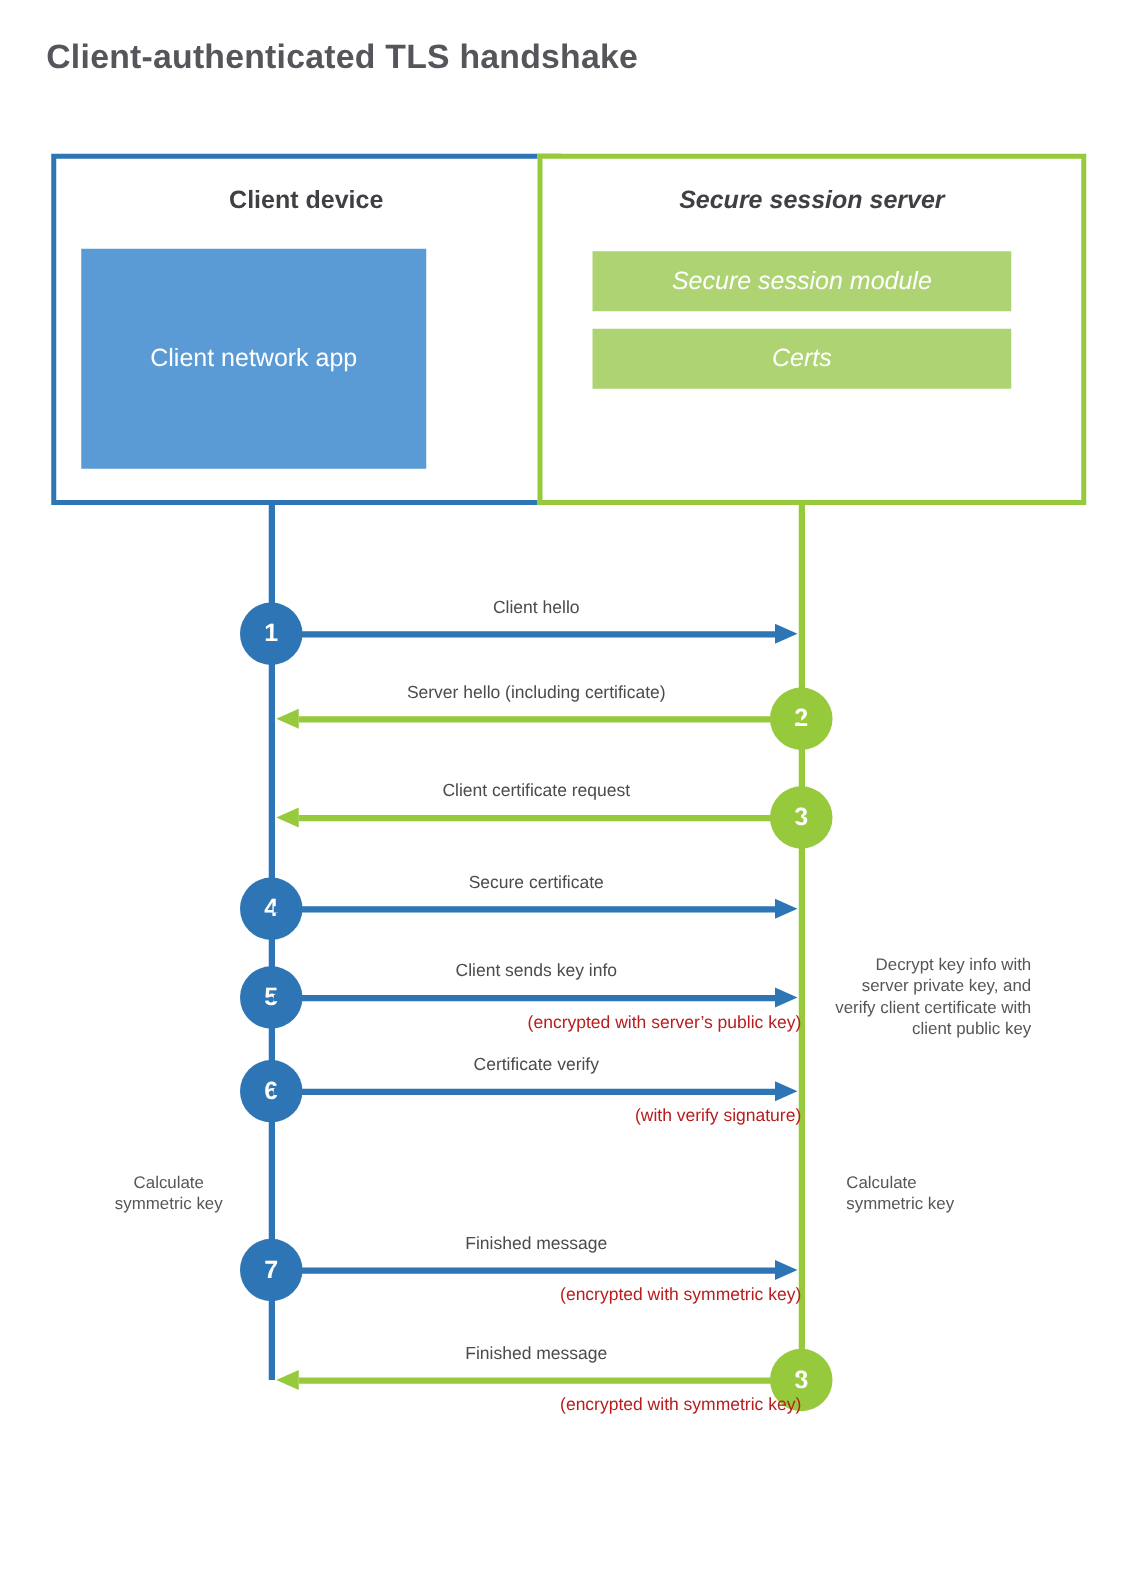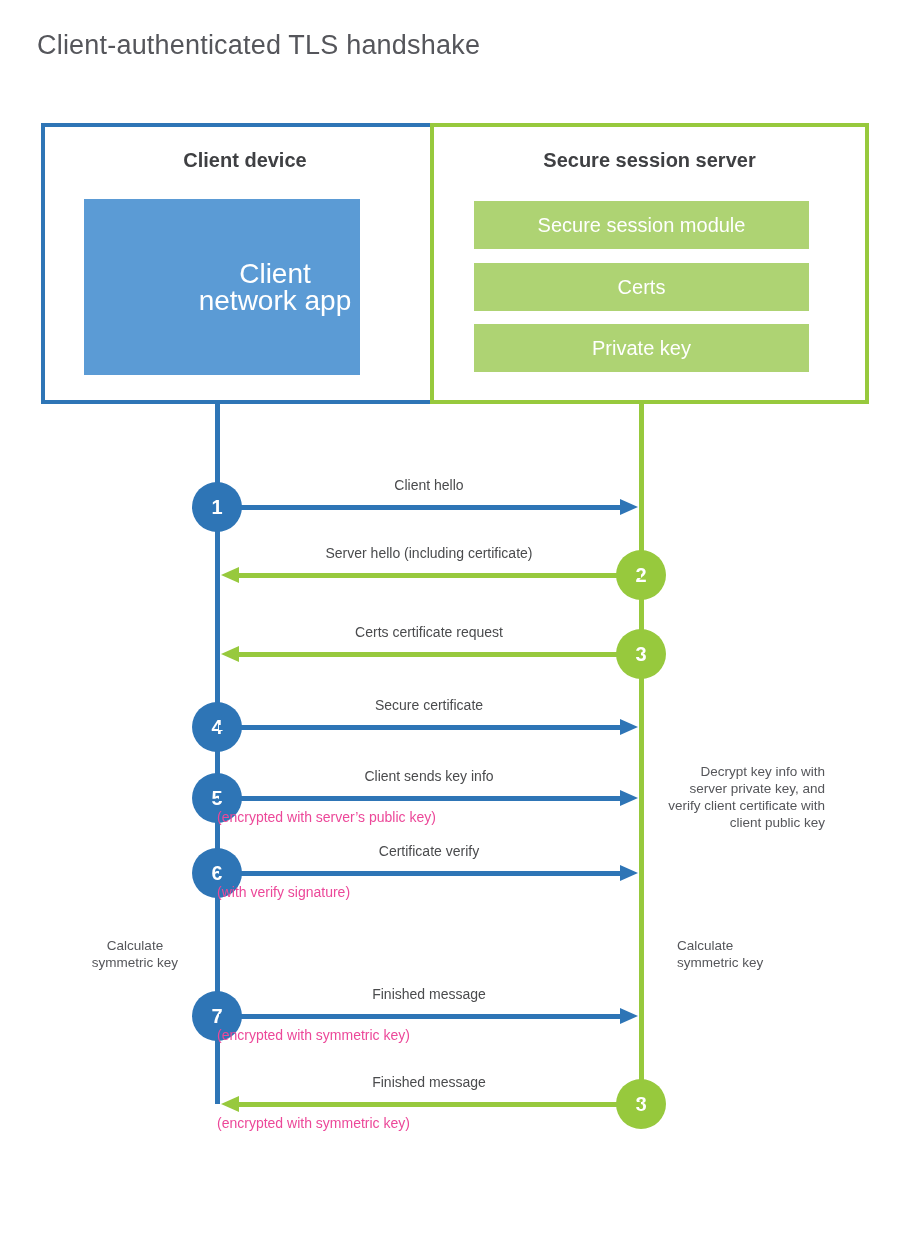--- a/index.html
+++ b/index.html
@@ -5,36 +5,36 @@
   html,body{margin:0;padding:0;background:#ffffff;}
   body{
     width:900px;height:1256px;position:relative;overflow:hidden;
     font-family:"Liberation Sans","DejaVu Sans",sans-serif;
     -webkit-font-smoothing:antialiased;
   }
   .page{position:absolute;inset:0;width:900px;height:1256px;}
 
   .diagram-title{
     position:absolute;left:37px;top:30px;
-    font-size:27px;font-weight:400;color:#55565b;letter-spacing:.2px;
+    font-size:27px;font-weight:700;color:#55565b;letter-spacing:.2px;
   }
 
   
   .actor-box{position:absolute;top:123px;height:281px;box-sizing:border-box;background:#fff;}
   .client-box{left:41px;width:408px;border:4px solid var(--blue_accent,#2e75b6);}
-  .server-box{left:430px;width:439px;border:4px solid var(--green_accent,#97c93d);}
+  .server-box{left:430px;width:439px;border:4px solid var(--green_accent,#97c93d);font-style:italic;}
   .actor-title{
     position:absolute;left:0;top:22px;width:100%;text-align:center;
     font-size:20px;font-weight:700;color:#3f4043;
   }
   .app-box{
-    position:absolute;left:39px;top:72px;width:276px;height:176px;
+    position:absolute;left:20px;top:72px;width:276px;height:176px;
     background:var(--blue_light,#5b9bd5);
-    display:flex;align-items:center;justify-content:flex-end;text-align:center;
-    color:#fff;font-size:28px;line-height:27px;
+    display:flex;align-items:center;justify-content:center;text-align:center;
+    color:#fff;font-size:20px;line-height:27px;
   }
   .app-box span{display:inline-block;max-width:170px;}
   .module-bar{
     position:absolute;left:40px;width:335px;height:48px;
     background:var(--green_light,#aed373);
     display:flex;align-items:center;justify-content:center;
     color:#fff;font-size:20px;
   }
   .module-bar.m0{top:74px;}
   .module-bar.m1{top:136px;}
@@ -62,22 +62,22 @@
     position:absolute;width:0;height:0;top:calc(var(--cy) - 8px);
     border-top:8px solid transparent;border-bottom:8px solid transparent;
   }
   .step-blue .head{left:620px;border-left:18px solid var(--blue_accent,#2e75b6);}
   .step-green .head{left:221px;border-right:18px solid var(--green_accent,#97c93d);}
   .msg{
     position:absolute;left:217px;width:424px;text-align:center;
     font-size:14px;color:#4a4b4d;top:calc(var(--cy) - 30px);
   }
   .sub{
-    position:absolute;left:217px;width:424px;text-align:left;
-    font-size:14px;color:#ec4899;top:calc(var(--cy) + 11px);
+    position:absolute;left:217px;width:424px;text-align:right;
+    font-size:14px;color:#b91c1c;top:calc(var(--cy) + 11px);
   }
 
   
   .note{
     position:absolute;font-size:13.5px;line-height:17px;color:#55565a;
   }
   .decrypt-note{left:667px;top:763px;width:158px;text-align:right;}
   .calc-left{left:83px;top:937px;width:104px;text-align:center;}
   .calc-right{left:677px;top:937px;width:104px;text-align:left;}
 </style>
@@ -92,21 +92,20 @@
     <div class="actor-title">Client device</div>
     <div class="app-box">
       <span>Client network app</span>
     </div>
   </div>
 
   <div class="actor-box server-box">
     <div class="actor-title">Secure session server</div>
     <div class="module-bar m0">Secure session module</div>
     <div class="module-bar m1">Certs</div>
-    <div class="module-bar m2">Private key</div>
   </div>
 
   <div class="lifeline client"></div>
   <div class="lifeline server"></div>
 
   <div class="step step-blue" style="--cy:507px">
     <div class="badge">1</div>
     <div class="shaft"></div>
     <div class="head"></div>
     <div class="msg">Client hello</div>
@@ -116,21 +115,21 @@
     <div class="badge">2</div>
     <div class="shaft"></div>
     <div class="head"></div>
     <div class="msg">Server hello (including certificate)</div>
   </div>
 
   <div class="step step-green" style="--cy:654px">
     <div class="badge">3</div>
     <div class="shaft"></div>
     <div class="head"></div>
-    <div class="msg">Certs certificate request</div>
+    <div class="msg">Client certificate request</div>
   </div>
 
   <div class="step step-blue" style="--cy:727px">
     <div class="badge">4</div>
     <div class="shaft"></div>
     <div class="head"></div>
     <div class="msg">Secure certificate</div>
   </div>
 
   <div class="step step-blue" style="--cy:798px">

